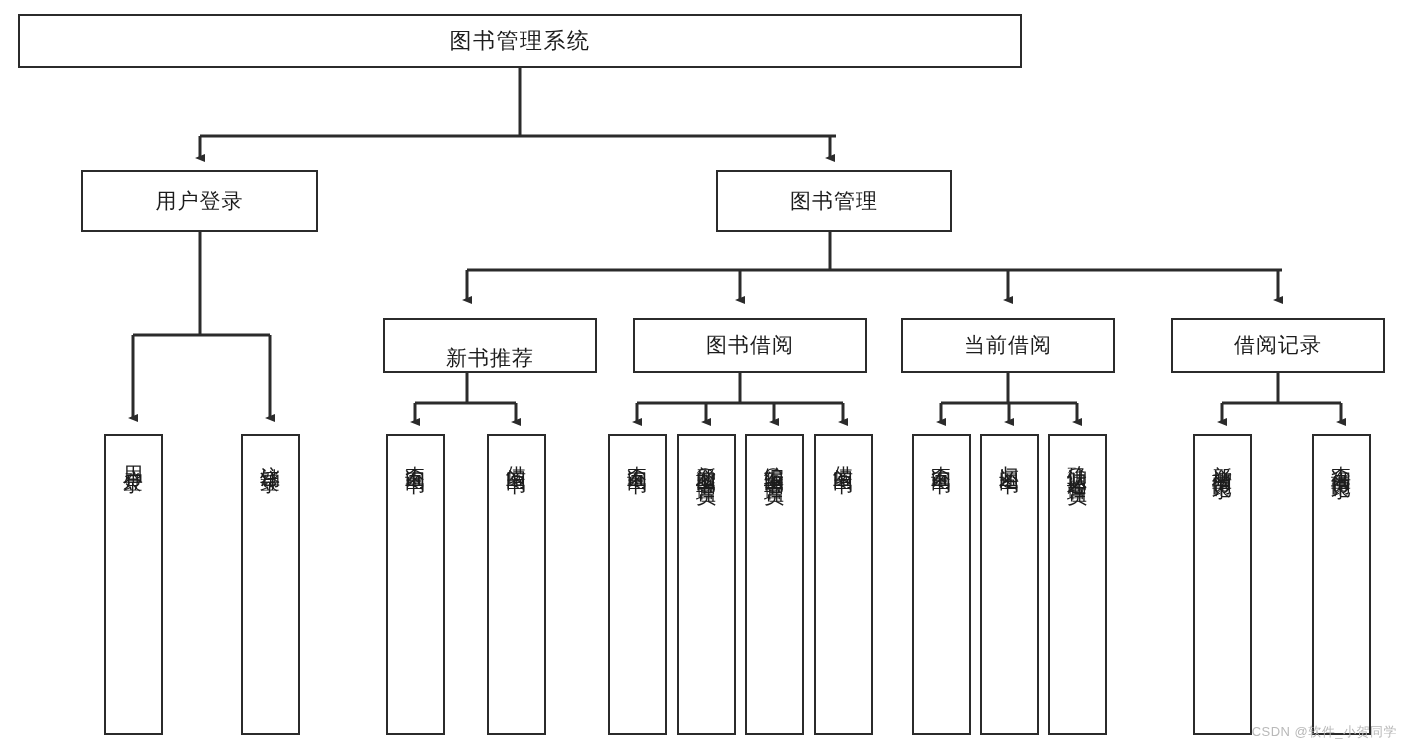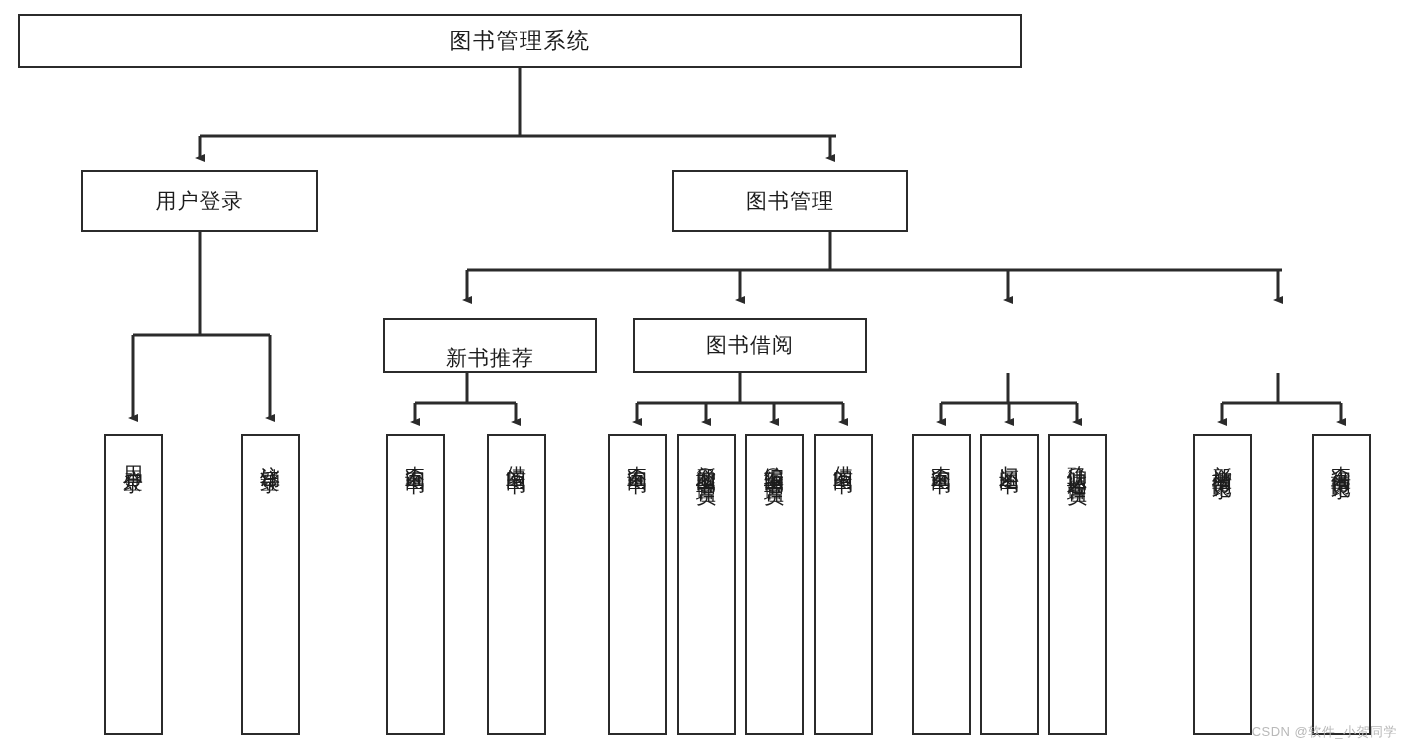--- a/index.html
+++ b/index.html
@@ -131,30 +131,36 @@
     </g>
   </svg>
 
   <div class="node horiz root" style="left:18px; top:14px; width:1004px; height:54px;">
     <span class="node-label">图书管理系统</span>
   </div>
 
   <div class="node horiz" style="left:81px; top:170px; width:237px; height:62px;">
     <span class="node-label">用户登录</span>
   </div>
-  <div class="node horiz" style="left:672px; top:170px; width:236px; height:62px;">
+  <div class="node horiz" style="left:716px; top:170px; width:236px; height:62px;">
     <span class="node-label">图书管理</span>
   </div>
 
   <div class="node horiz" style="left:383px; top:318px; width:214px; height:55px;align-items:flex-end;">
     <span class="node-label">新书推荐</span>
   </div>
   <div class="node horiz" style="left:633px; top:318px; width:234px; height:55px;">
     <span class="node-label">图书借阅</span>
   </div>
+  <div class="node horiz" style="left:901px; top:318px; width:214px; height:55px;">
+    <span class="node-label">当前借阅</span>
+  </div>
+  <div class="node horiz" style="left:1171px; top:318px; width:214px; height:55px;">
+    <span class="node-label">借阅记录</span>
+  </div>
 
   <div class="node leaf" style="left:104px; top:434px; width:59px; height:301px;">
     <span class="node-label">用户登录</span>
   </div>
   <div class="node leaf" style="left:241px; top:434px; width:59px; height:301px;">
     <span class="node-label">注销登录</span>
   </div>
 
   <div class="node leaf" style="left:386px; top:434px; width:59px; height:301px;">
     <span class="node-label">查询图书</span>

